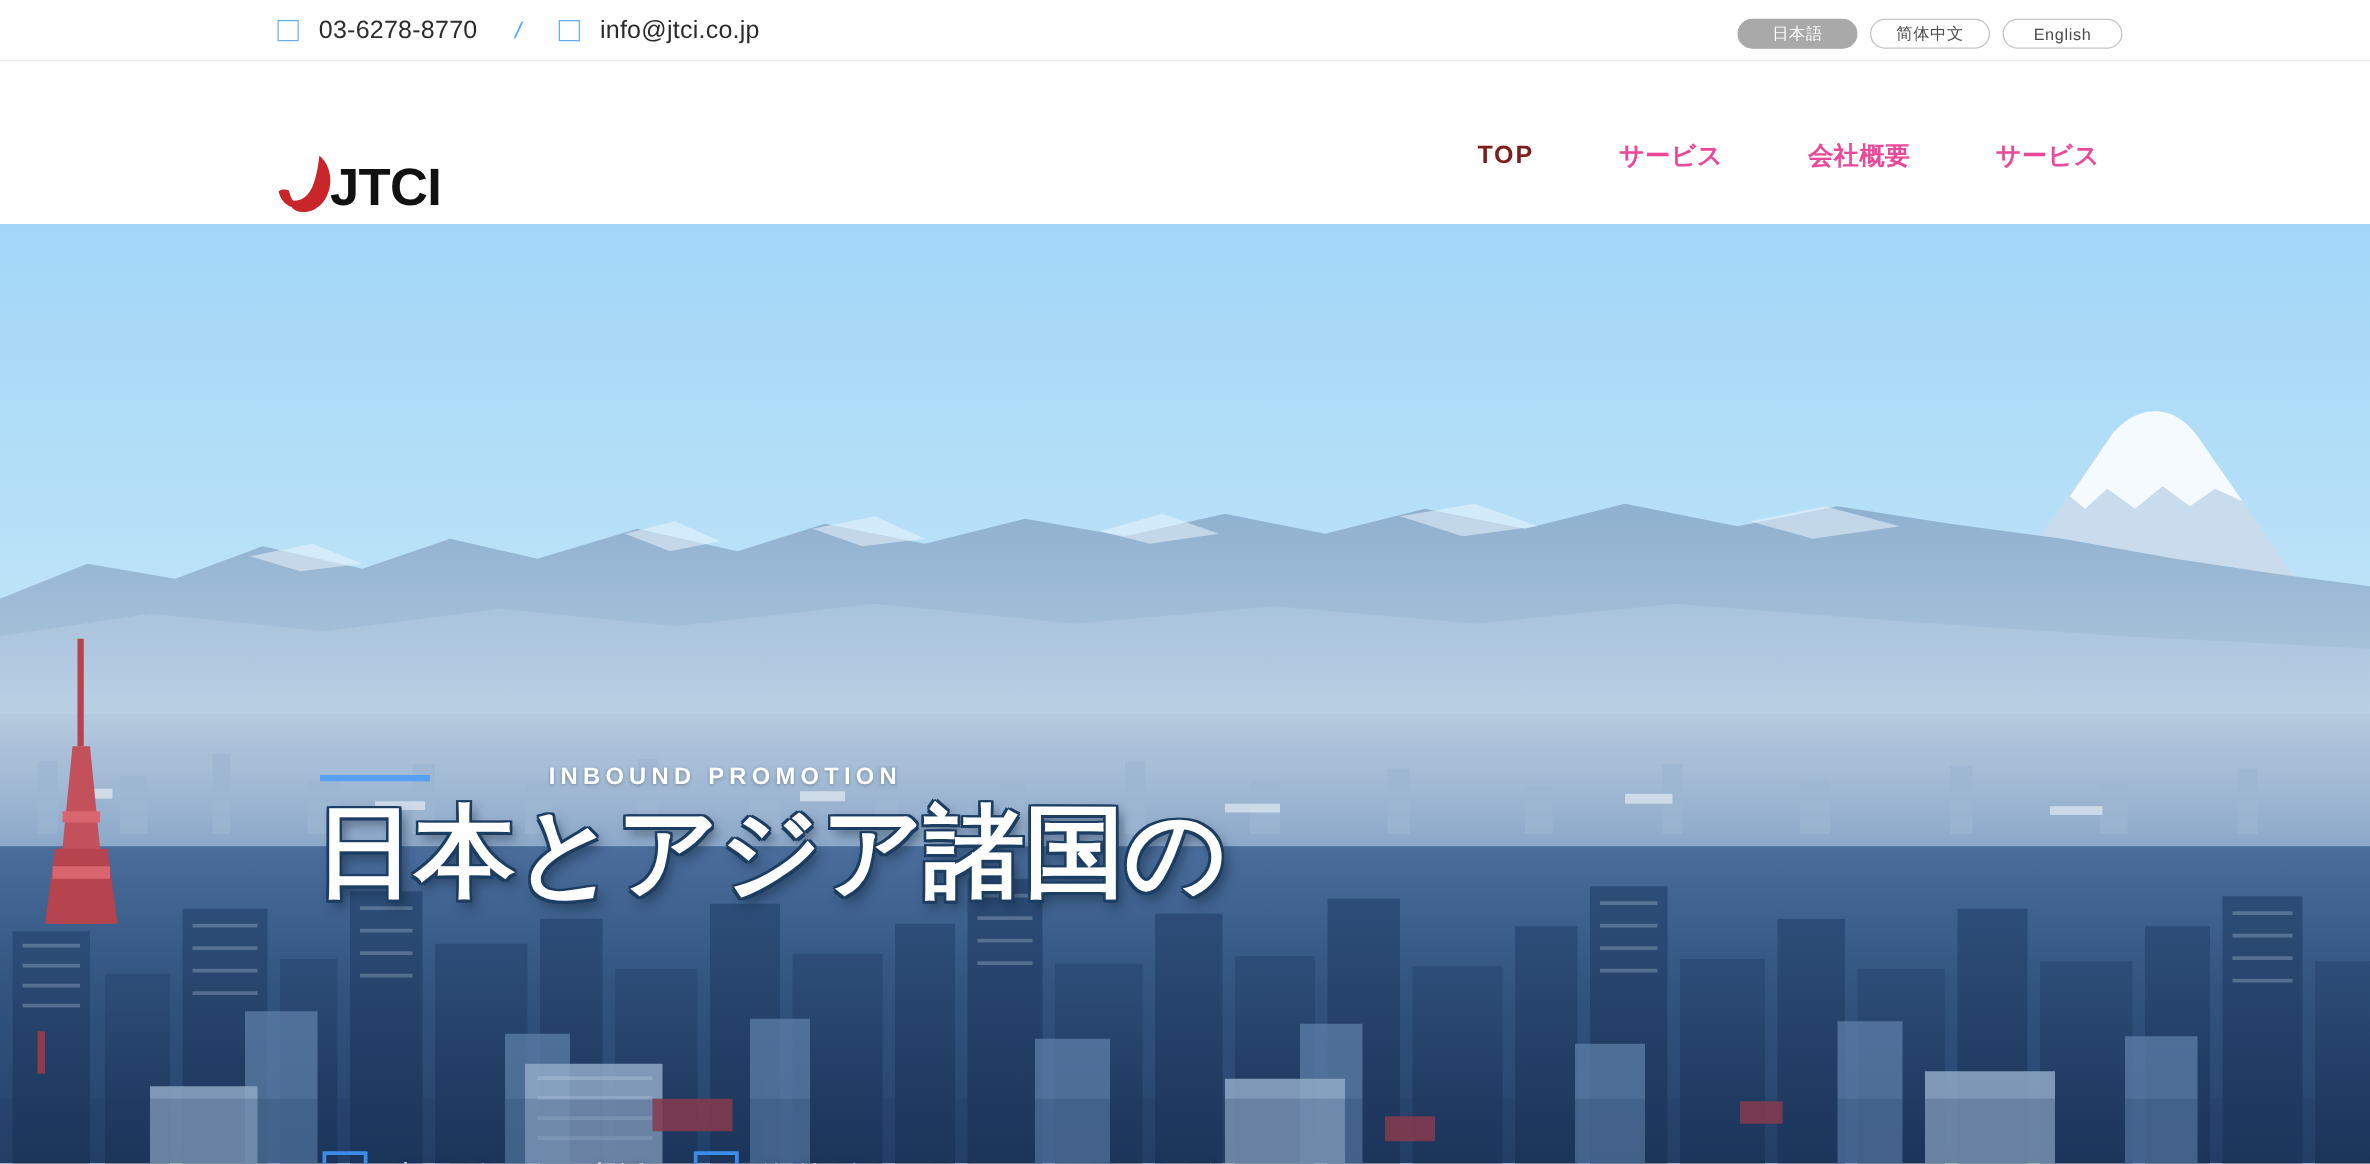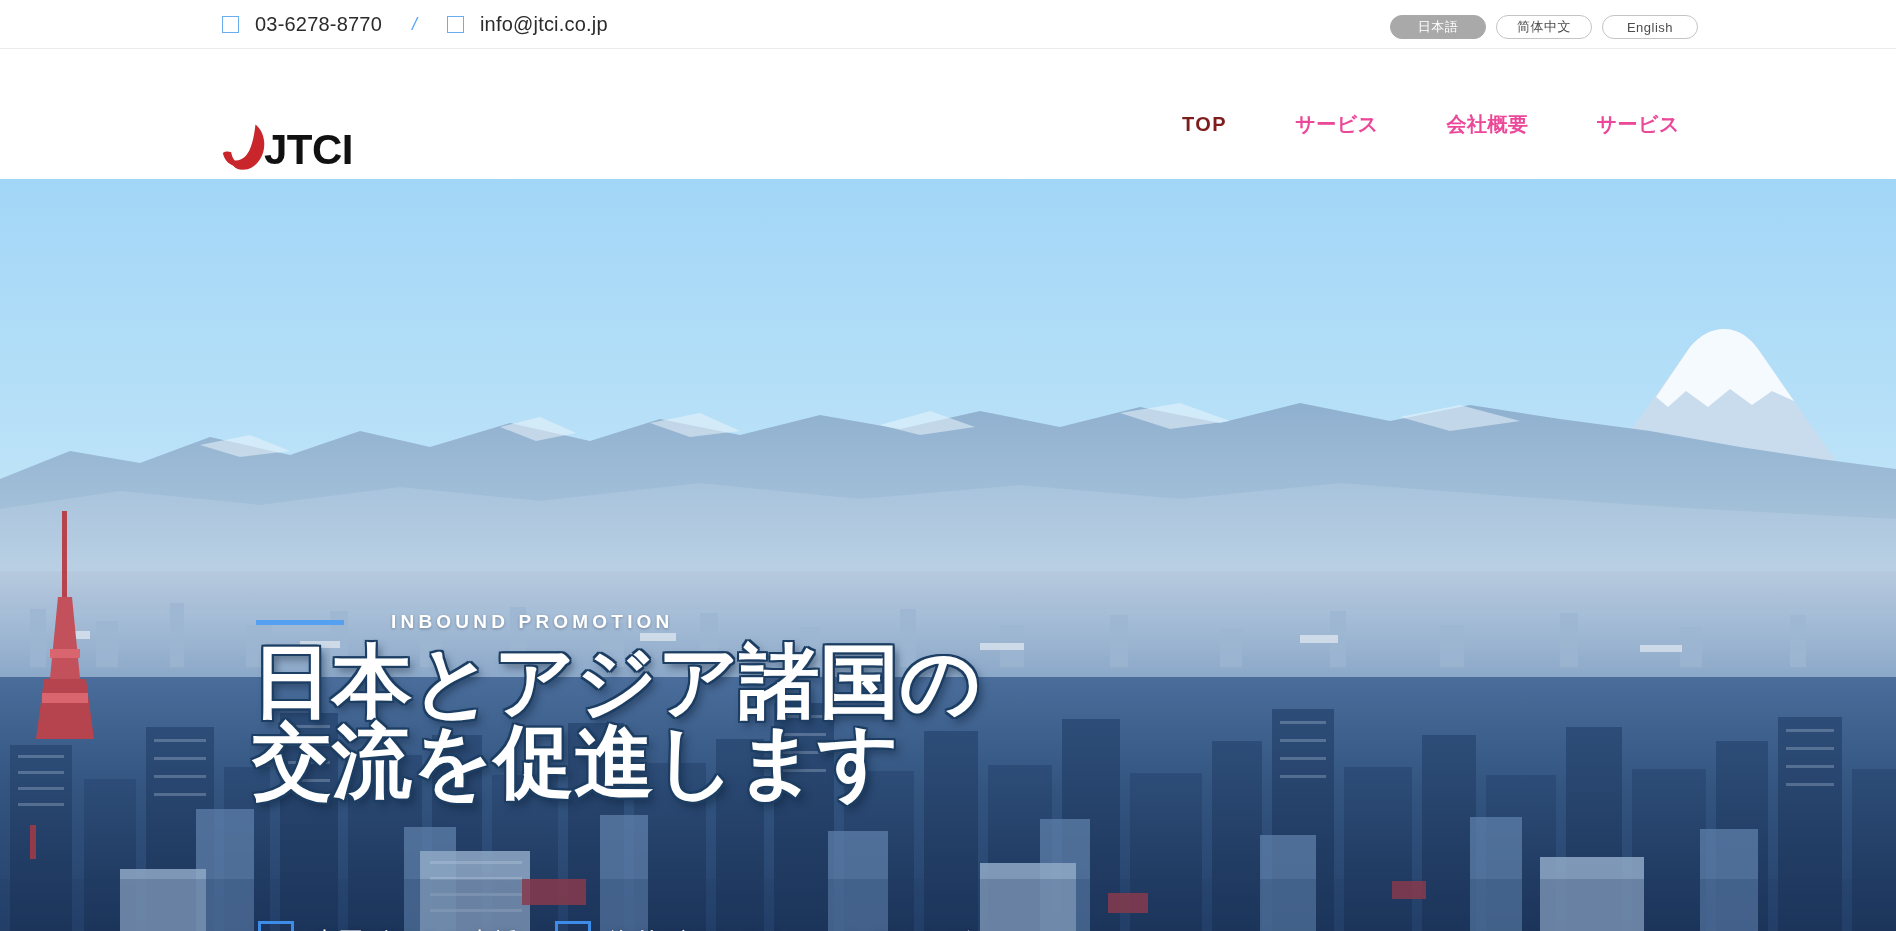--- a/index.html
+++ b/index.html
@@ -85,21 +85,21 @@
     overflow:hidden;
   }
   .hero-photo { position:absolute; inset:0; }
   .hero-content {
     position:absolute; left:0; top:0; width:100%; height:100%;
   }
   .hero-inner { position:absolute; left:256px; top:0; }
 
   .eyebrow {
     position:absolute; left:0; top:432px;
-    display:flex; align-items:center;
+    display:flex; align-items:center;gap:48px;
   }
   .eyebrow-line {
     width:88px; height:5px; background:#55a0f0; display:block; flex:none;
   }
   .eyebrow-text {
     margin-left:47px;
     font-size:19px; font-weight:bold; color:#ffffff;
     letter-spacing:4.2px; white-space:nowrap;
     text-shadow:0 1px 3px rgba(0,0,0,.28);
   }
@@ -390,21 +390,20 @@
     <div class="hero-content">
       <div class="hero-inner">
 
         <div class="eyebrow">
           <span class="eyebrow-line"></span>
           <span class="eyebrow-text">INBOUND PROMOTION</span>
         </div>
 
         <h1 class="hero-title">
           <span class="ln ln2">日本とアジア諸国の</span>
-          <span class="ln ln3">交流を促進します</span>
         </h1>
 
         <div class="hero-tags">
           <div class="tag">
             <span class="tag-box"></span>
             <span class="tag-label">中国ビジネス支援</span>
           </div>
           <div class="tag">
             <span class="tag-box"></span>
             <span class="tag-label">海外ダイレクトマーケティング</span>

